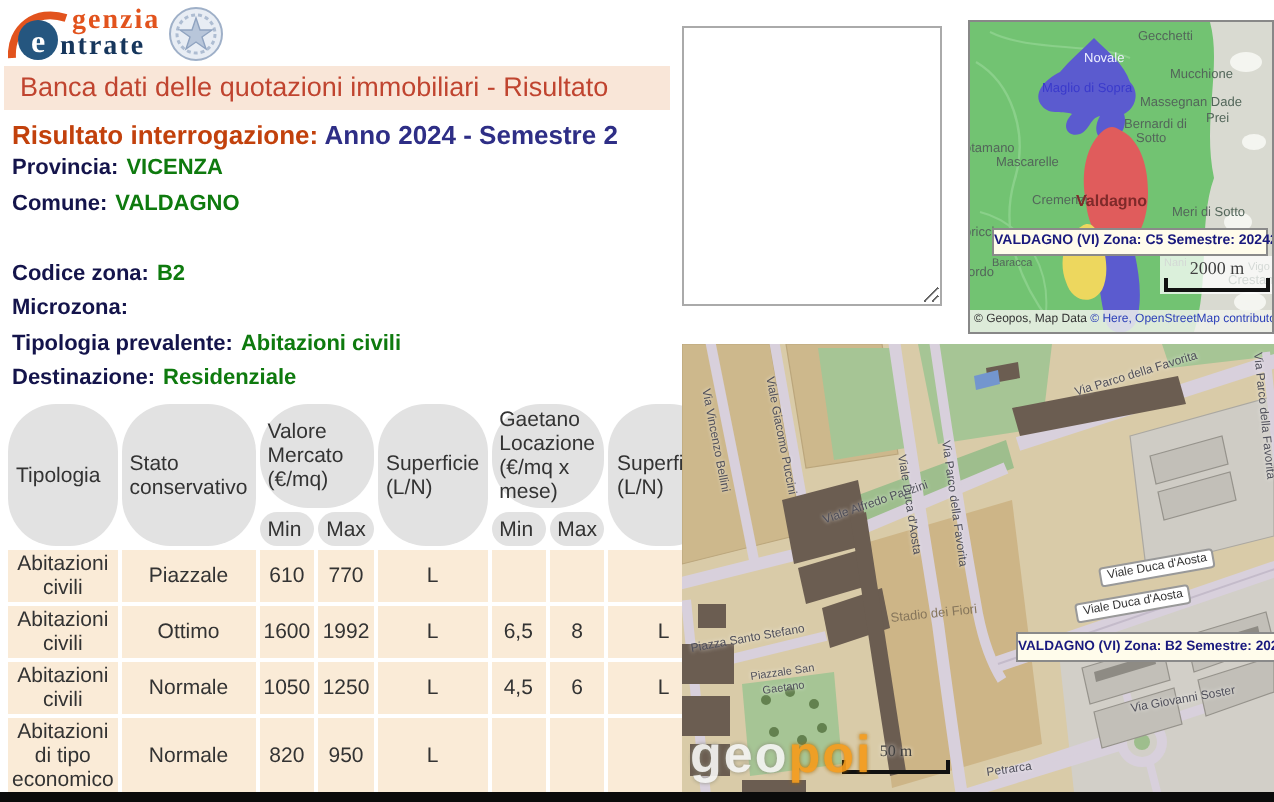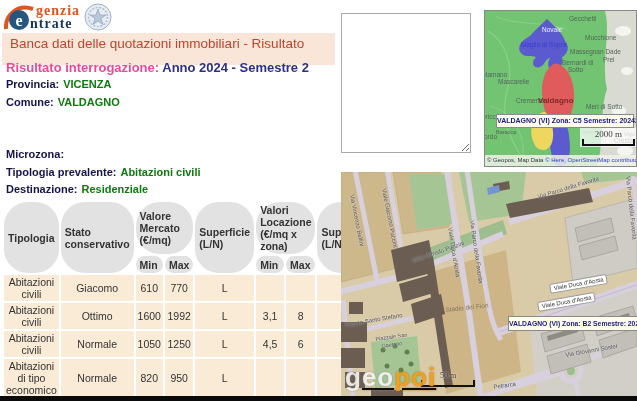--- a/index.html
+++ b/index.html
@@ -8,35 +8,35 @@
 
   
   .logo{position:absolute;left:4px;top:1px;width:110px;height:31px;}
   .logo-svg{position:absolute;left:0;top:2px;}
   .logo-word1{position:absolute;left:32px;top:2px;font:bold 14px "Liberation Serif",serif;
               letter-spacing:1px;color:#e2531d;}
   .logo-word2{position:absolute;left:26px;top:15px;font:bold 14px "Liberation Serif",serif;
               letter-spacing:1px;color:#16365c;}
   .emblem{position:absolute;left:80px;top:2px;}
 
-  .titlebar{position:absolute;left:2px;top:33px;width:333px;height:32px;background:#f9e6d8;
+  .titlebar{position:absolute;left:2px;top:33px;width:333px;height:22px;background:#f9e6d8;
             color:#c0442f;font-size:13.5px;line-height:22px;padding-left:8px;box-sizing:border-box;}
 
   
   .qheading{position:absolute;left:6px;top:60px;font-size:13px;font-weight:bold;}
-  .qheading .lbl{color:#ec4899;}
+  .qheading .lbl{color:#c2410c;}
   .qheading .val{color:#2e2e86;}
   .qline{position:absolute;left:6px;font-size:11px;font-weight:bold;white-space:nowrap;}
   .qline .lbl{color:#14144b;}
   .qline .val{color:#0e7a0e;margin-left:4px;}
 
   
   table.qtab{position:absolute;left:2px;top:200px;border-collapse:separate;border-spacing:2px;
              table-layout:fixed;background:#fff;}
-  table.qtab th{background:#e2e2e2;color:#333;font-size:10.5px;font-weight:bold;
+  table.qtab th{background:#e2e2e2;color:#333;font-size:10.5px;font-weight:normal;
                 text-align:left;vertical-align:middle;padding:2px 4px;border-radius:24px;}
   table.qtab td{background:#faebd7;color:#333;font-size:10.5px;text-align:center;
                 vertical-align:middle;padding:1px 2px;}
   tr.h1 th{height:41px;}
   tr.h2 th{height:13px;margin-left:28px;}
 
   
   .notes{position:absolute;left:341px;top:13px;width:130px;height:140px;resize:both;
          border:1px solid #aaa;background:#fff;box-sizing:border-box;font-size:10px;}
 
@@ -69,21 +69,21 @@
   .lab-maglio{color:#3a3acc;}
   .lab-valdagno{color:#7e2a2a;font-size:8px;font-weight:bold;}
   .tiny{font-size:5.5px;}
 
   
   .streetmap{left:341px;top:172px;width:296px;height:224px;background:#d9cba8;}
   .s-tt{left:167px;top:144px;width:128px;height:13px;font-size:6.8px;line-height:13px;}
   .s-scale{left:80px;top:199px;width:54px;}
   .s-scale .scaletext{font-size:8px;text-shadow:0 0 2px rgba(255,255,255,.9);}
   .geopoi{position:absolute;left:4px;top:190px;font-weight:bold;font-size:26px;letter-spacing:1px;
-          font-family:"Liberation Sans",sans-serif;opacity:.92;text-decoration:underline;}
+          font-family:"Liberation Sans",sans-serif;opacity:.92;}
   .geopoi .g1{color:#f4f4f2;text-shadow:0 0 2px #8a8a7a;}
   .geopoi .g2{color:#f59c1d;text-shadow:0 0 2px #a86a00;}
   .stadio{color:#85755b;font-size:6.5px;text-shadow:none;}
 
   .blackbar{position:absolute;left:0;top:396px;width:637px;height:5px;background:#0b0b0b;}
 </style>
 </head>
 <body>
 
 <div class="page">
@@ -104,20 +104,21 @@
   </div>
 
   <div class="titlebar">Banca dati delle quotazioni immobiliari - Risultato</div>
 
   <div class="qheading">
     <span class="lbl">Risultato interrogazione:</span>
     <span class="val">Anno 2024 - Semestre 2</span>
   </div>
   <div class="qline" style="top:78px"><span class="lbl">Provincia:</span><span class="val">VICENZA</span></div>
   <div class="qline" style="top:96px"><span class="lbl">Comune:</span><span class="val">VALDAGNO</span></div>
+  <div class="qline" style="top:131px"><span class="lbl">Codice zona:</span><span class="val">B2</span></div>
   <div class="qline" style="top:148px"><span class="lbl">Microzona:</span><span class="val"></span></div>
   <div class="qline" style="top:183px"><span class="lbl">Destinazione:</span><span class="val">Residenziale</span></div>
   <div class="qline" style="top:166px"><span class="lbl">Tipologia prevalente:</span><span class="val">Abitazioni civili</span></div>
 
   <table class="qtab">
     <colgroup>
       <col style="width:54px">
         <col style="width:57px">
         <col style="width:27px">
         <col style="width:27px">
@@ -125,48 +126,48 @@
         <col style="width:27px">
         <col style="width:27px">
         <col style="width:44px">
     </colgroup>
     <thead>
       <tr class="h1">
         <th rowspan="2">Tipologia</th>
         <th rowspan="2">Stato conservativo</th>
         <th colspan="2">Valore Mercato (€/mq)</th>
         <th rowspan="2">Superficie (L/N)</th>
-        <th colspan="2">Valori Locazione (€/mq x zona)</th>
+        <th colspan="2">Gaetano Locazione (€/mq x mese)</th>
         <th rowspan="2">Superficie (L/N)</th>
       </tr>
       <tr class="h2">
         <th>Min</th>
         <th>Max</th>
         <th>Min</th>
         <th>Max</th>
       </tr>
     </thead>
     <tbody>
       <tr style="height:26px">
         <td>Abitazioni civili</td>
-          <td>Giacomo</td>
+          <td>Piazzale</td>
         <td>610</td>
           <td>770</td>
         <td>L</td>
           <td></td>
         <td></td>
           <td></td>
       </tr>
       <tr style="height:26px">
         <td>Abitazioni civili</td>
           <td>Ottimo</td>
         <td>1600</td>
           <td>1992</td>
         <td>L</td>
-          <td>3,1</td>
+          <td>6,5</td>
         <td>8</td>
           <td>L</td>
       </tr>
       <tr style="height:26px">
         <td>Abitazioni civili</td>
           <td>Normale</td>
         <td>1050</td>
           <td>1250</td>
         <td>L</td>
           <td>4,5</td>

